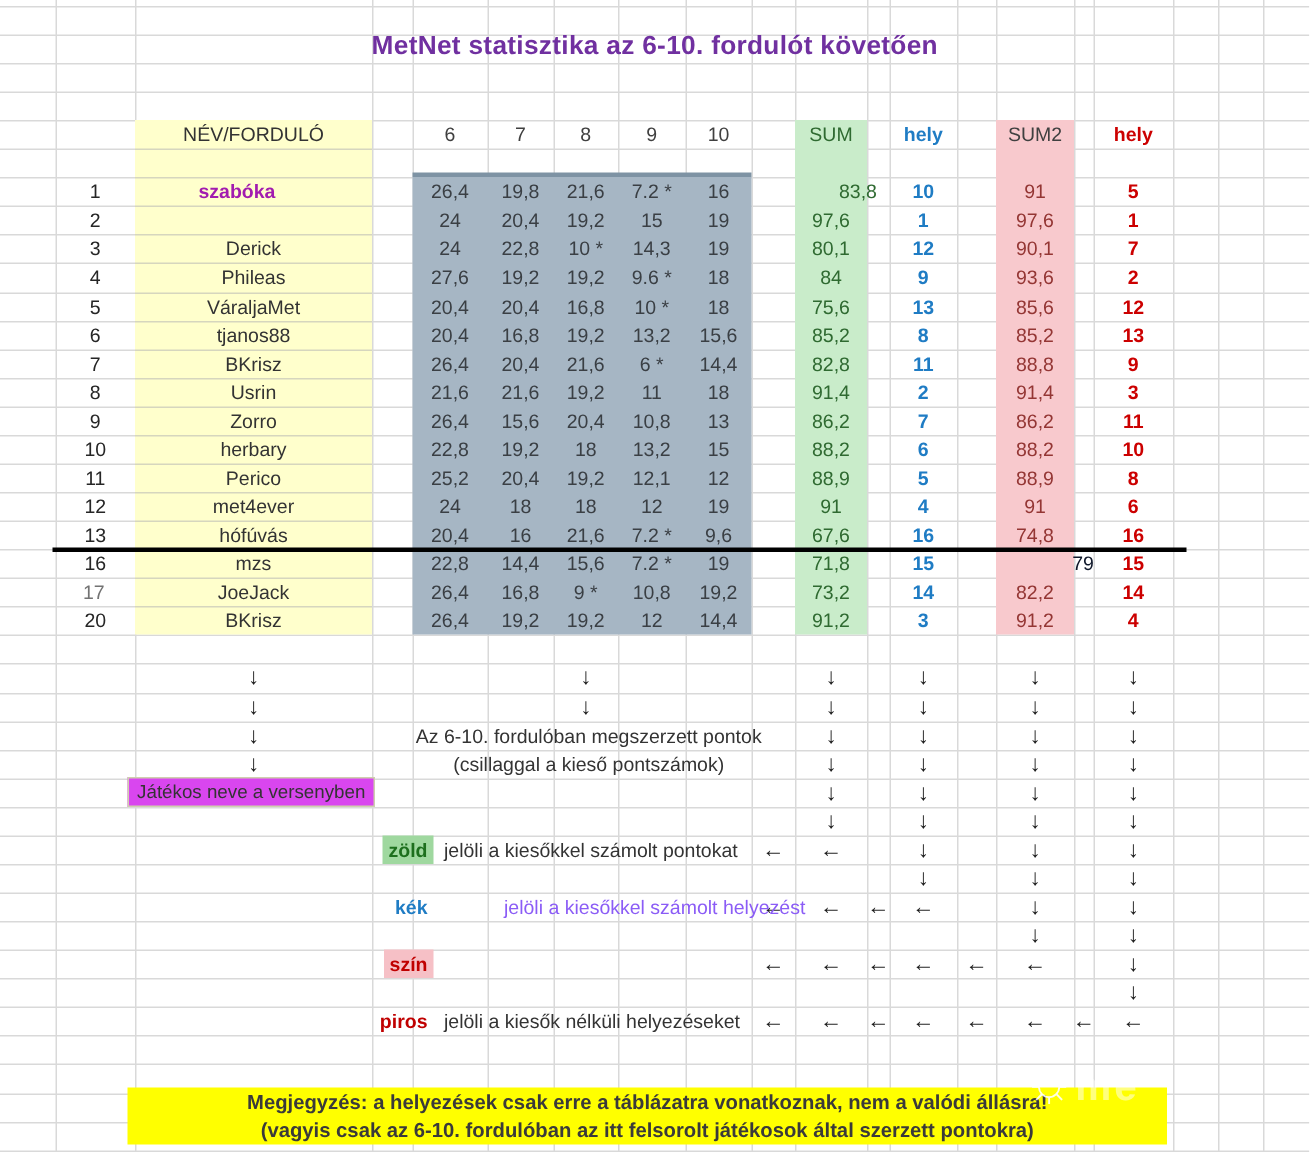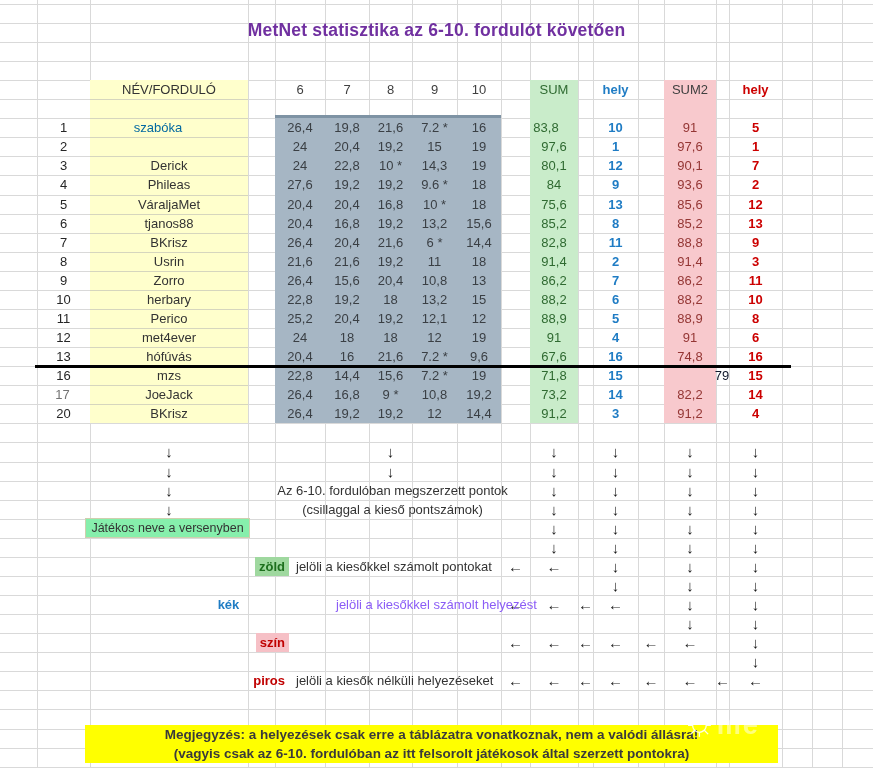--- a/index.html
+++ b/index.html
@@ -19,21 +19,21 @@
   .hdr{position:absolute;top:80px;font-size:13px;line-height:19px;height:19px;z-index:3;text-align:center;}
   #hdr-name{left:90px;width:158px;color:#333;}
   #hdr-sum{left:530px;width:48px;}
   #hdr-hely{left:593px;width:45px;font-weight:bold;}
   #hdr-sum2{left:664px;width:52px;}
   #hdr-hely2{left:729px;width:53px;font-weight:bold;}
   #note1,#note2{position:absolute;left:240px;width:305px;text-align:center;font-size:13px;
          line-height:19px;color:#333;z-index:3;white-space:nowrap;}
   #note1{top:481px;} #note2{top:500px;}
   #player-note{position:absolute;left:85px;top:518px;width:163px;height:18px;text-align:center;
-         font-size:12.5px;line-height:19px;background:#86efac;border:1px solid #cfcfae;color:#333;z-index:3;white-space:nowrap;}
+         font-size:12.5px;line-height:19px;background:#d946ef;border:1px solid #cfcfae;color:#333;z-index:3;white-space:nowrap;}
   #sep{position:absolute;left:35px;top:365px;width:756px;height:3px;background:#000;z-index:3;}
   #footer{position:absolute;left:85px;top:725px;width:693px;height:38px;background:#ffff00;
          text-align:center;font-weight:bold;font-size:13.5px;color:#3a3a3a;line-height:19px;z-index:3;}
   #watermark{position:absolute;left:597px;top:-13px;color:rgba(255,255,255,.9);font-weight:normal;z-index:4;}
   #wm-sun{font-size:38px;}
   #wm-text{font-size:27px;opacity:.55;letter-spacing:2px;font-weight:bold;}
 </style>
 </head>
 <body>
 
@@ -140,27 +140,27 @@
     <div class="block" style="left: 275px; top: 114.7px; width: 226px; height: 3.5px; background: rgb(126, 147, 164);"></div>
     <div class="block" style="left: 275px; top: 118.2px; width: 226px; height: 305.1px; background: rgb(166, 182, 196);"></div>
     <div class="block" style="left: 530px; top: 80.1px; width: 48px; height: 343.2px; background: rgb(201, 236, 202);"></div>
     <div class="block" style="left: 664px; top: 80.1px; width: 52px; height: 343.2px; background: rgb(248, 201, 205);"></div>
     <div class="txt ctr" style="left: 275px; top: 80.1px; width: 50px; color: rgb(64, 64, 64);">6</div>
     <div class="txt ctr" style="left: 325px; top: 80.1px; width: 44px; color: rgb(64, 64, 64);">7</div>
     <div class="txt ctr" style="left: 369px; top: 80.1px; width: 43px; color: rgb(64, 64, 64);">8</div>
     <div class="txt ctr" style="left: 412px; top: 80.1px; width: 45px; color: rgb(64, 64, 64);">9</div>
     <div class="txt ctr" style="left: 457px; top: 80.1px; width: 44px; color: rgb(64, 64, 64);">10</div>
     <div class="txt ctr" style="left: 37px; top: 118.2px; width: 53px; color: rgb(38, 38, 38);">1</div>
-    <div class="txt ctr" style="left: 90px; top: 118.2px; width: 136px; color: #0369a1;">szabóka</div>
+    <div class="txt ctr" style="left: 90px; top: 118.2px; width: 136px; color: #a21caf; font-weight: bold;">szabóka</div>
     <div class="txt ctr" style="left: 275px; top: 118.2px; width: 50px; color: rgb(58, 63, 68);">26,4</div>
     <div class="txt ctr" style="left: 325px; top: 118.2px; width: 44px; color: rgb(58, 63, 68);">19,8</div>
     <div class="txt ctr" style="left: 369px; top: 118.2px; width: 43px; color: rgb(58, 63, 68);">21,6</div>
     <div class="txt ctr" style="left: 412px; top: 118.2px; width: 45px; color: rgb(58, 63, 68);">7.2 *</div>
     <div class="txt ctr" style="left: 457px; top: 118.2px; width: 44px; color: rgb(58, 63, 68);">16</div>
-    <div class="txt ctr" style="left: 522px; top: 118.2px; width: 48px; color: rgb(47, 106, 49);">83,8</div>
+    <div class="txt ctr" style="left: 548px; top: 118.2px; width: 48px; color: rgb(47, 106, 49);">83,8</div>
     <div class="txt ctr" style="left: 593px; top: 118.2px; width: 45px; color: rgb(31, 124, 196); font-weight: bold;">10</div>
     <div class="txt ctr" style="left: 664px; top: 118.2px; width: 52px; color: rgb(148, 54, 52);">91</div>
     <div class="txt ctr" style="left: 729px; top: 118.2px; width: 53px; color: rgb(204, 0, 0); font-weight: bold;">5</div>
     <div class="txt ctr" style="left: 37px; top: 137.3px; width: 53px; color: rgb(38, 38, 38);">2</div>
     <div class="txt ctr" style="left: 275px; top: 137.3px; width: 50px; color: rgb(58, 63, 68);">24</div>
     <div class="txt ctr" style="left: 325px; top: 137.3px; width: 44px; color: rgb(58, 63, 68);">20,4</div>
     <div class="txt ctr" style="left: 369px; top: 137.3px; width: 43px; color: rgb(58, 63, 68);">19,2</div>
     <div class="txt ctr" style="left: 412px; top: 137.3px; width: 45px; color: rgb(58, 63, 68);">15</div>
     <div class="txt ctr" style="left: 457px; top: 137.3px; width: 44px; color: rgb(58, 63, 68);">19</div>
     <div class="txt ctr" style="left: 530px; top: 137.3px; width: 48px; color: rgb(47, 106, 49);">97,6</div>
@@ -378,18 +378,18 @@
     <div class="arrow" style="left: 504.5px; top: 671.3px;">←</div>
     <div class="arrow" style="left: 543px; top: 671.3px;">←</div>
     <div class="arrow" style="left: 574.5px; top: 671.3px;">←</div>
     <div class="arrow" style="left: 604.5px; top: 671.3px;">←</div>
     <div class="arrow" style="left: 640px; top: 671.3px;">←</div>
     <div class="arrow" style="left: 679px; top: 671.3px;">←</div>
     <div class="arrow" style="left: 711.5px; top: 671.3px;">←</div>
     <div class="arrow" style="left: 744.5px; top: 671.3px;">←</div>
     <div class="txt" style="left: 168px; top: 556.8px; width: 121px; text-align: right;"><span class="legend-label" style="background: rgb(159, 216, 159); color: rgb(29, 111, 29);">zöld</span></div>
     <div class="txt" style="left: 296px; top: 556.8px; color: rgb(51, 51, 51);">jelöli a kiesőkkel számolt pontokat</div>
-    <div class="txt" style="left: 168px; top: 595px; width: 121px; text-align: center;"><span class="legend-label" style="color: rgb(31, 124, 196);">kék</span></div>
+    <div class="txt" style="left: 168px; top: 595px; width: 121px; text-align: right;"><span class="legend-label" style="color: rgb(31, 124, 196);">kék</span></div>
     <div class="txt" style="left: 296px; top: 595px; color: #8b5cf6; padding-left: 40px;">jelöli a kiesőkkel számolt helyezést</div>
     <div class="txt" style="left: 168px; top: 633.1px; width: 121px; text-align: right;"><span class="legend-label" style="background: rgb(246, 192, 198); color: rgb(192, 0, 0);">szín</span></div>
     <div class="txt" style="left: 168px; top: 671.3px; width: 121px; text-align: right;"><span class="legend-label" style="color: rgb(192, 0, 0);">piros</span></div>
     <div class="txt" style="left: 296px; top: 671.3px; color: rgb(51, 51, 51);">jelöli a kiesők nélküli helyezéseket</div>
   </div>
 
 </body></html>

